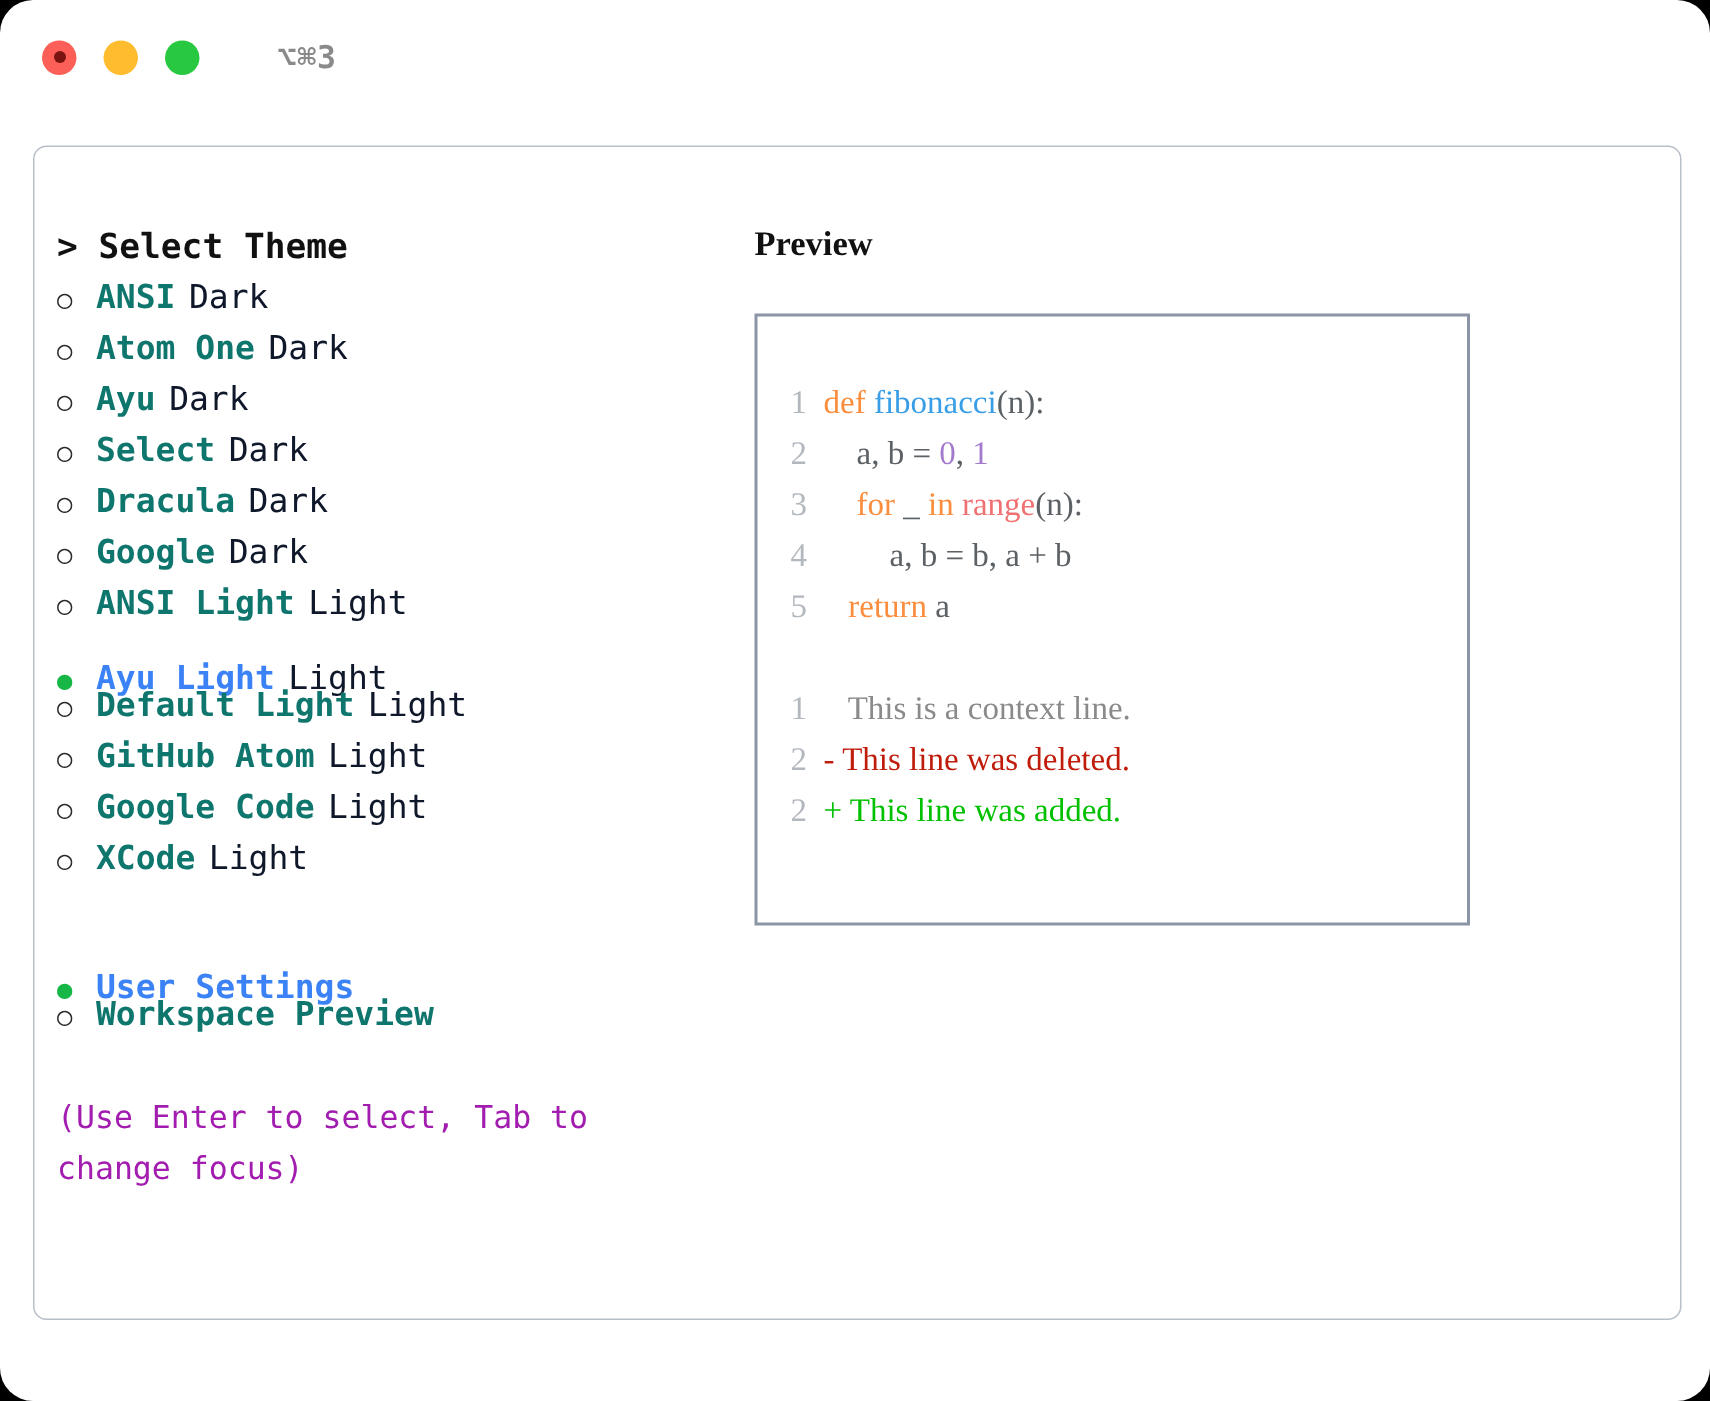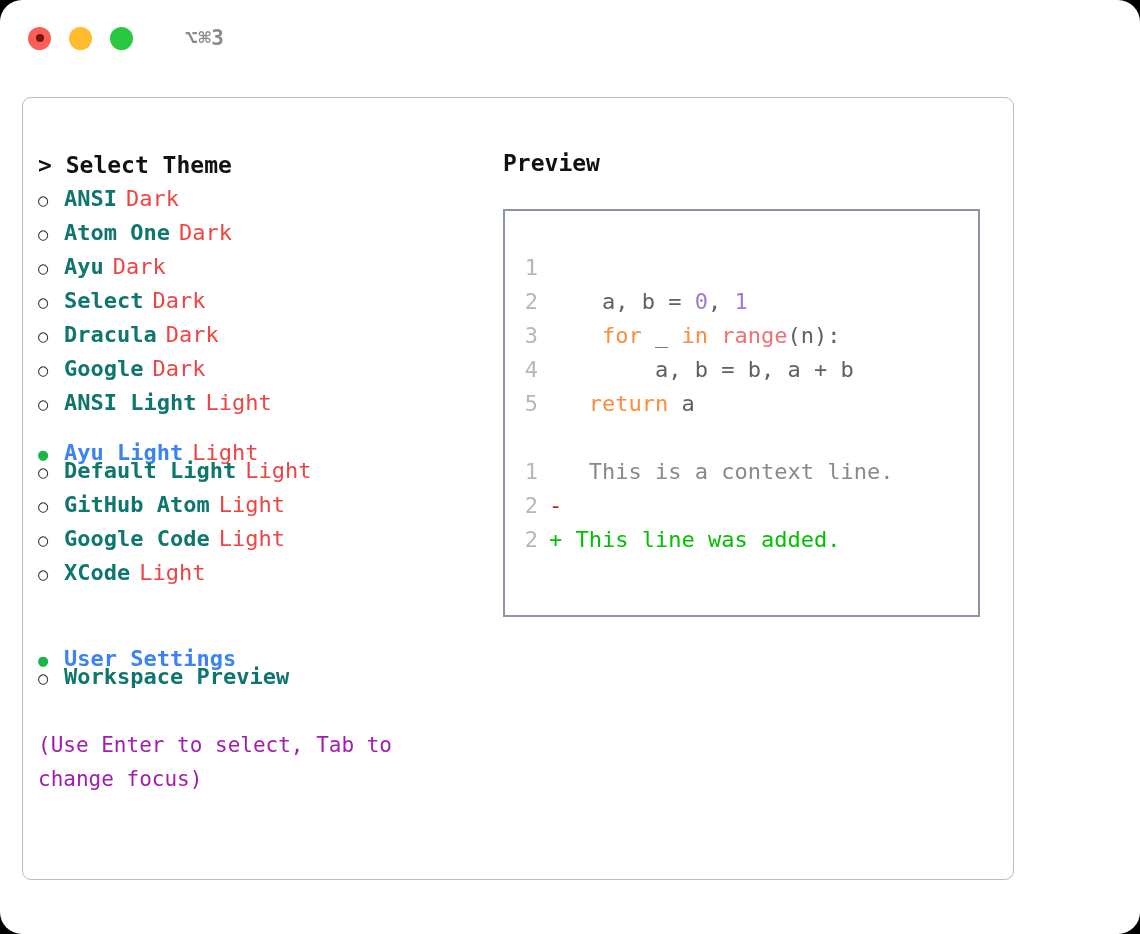--- a/index.html
+++ b/index.html
@@ -72,21 +72,21 @@
     color: #8a8a8a;
     letter-spacing: 0.5px;
     white-space: pre;
   }
 
   
   .panel {
     position: absolute;
     left: 22px;
     top: 97px;
-    width: 992px;
+    width: 1099px;
     height: 783px;
     border: 1px solid #b8bfc9;
     border-radius: 9px;
     background: #ffffff;
   }
 
   .panel-inner {
     position: absolute;
     left: 0; top: 0;
     width: 100%; height: 100%;
@@ -129,21 +129,21 @@
   }
   .opt.selected .marker { color: #17b747; }
 
   .opt-label {
     font-weight: bold;
     color: #0f766e;
   }
   .opt.selected .opt-label { color: #3b82f6; font-weight: bold; margin-top: 16px; }
 
   .opt-suffix {
-    color: #ef4444;
+    color: #0f172a;
     margin-left: 9px;
     font-weight: normal;
   }
 
   
   .apply-block { margin-top: 36px; }
 
   .apply-title {
     font-size: 22px;
     font-weight: bold;
@@ -161,20 +161,21 @@
     width: 420px;
     white-space: pre-wrap;
   }
 
   
   .right-col {
     position: absolute;
     left: 480px;
     top: 50px;
     width: 500px;
+    font-family: Liberation Serif, serif;
   }
 
   .preview-title {
     font-size: 23px;
     font-weight: bold;
     color: #111111;
     line-height: 30px;
     white-space: pre;
   }
 
@@ -265,30 +266,30 @@
         </div>
 
         <div class="hint">(Use Enter to select, Tab to change focus)</div>
       </div>
 
       <div class="right-col">
         <div class="preview-title">Preview</div>
 
         <div class="preview-box">
           <div id="code-block">
-              <div class="code-line"><span class="lineno">1</span></div>
+              <div class="code-line"><span class="lineno">1</span><span class="code-text"><span class="tok-kw">def </span><span class="tok-fn">fibonacci</span><span class="tok-plain">(n):</span></span></div>
               <div class="code-line"><span class="lineno">2</span><span class="code-text"><span class="tok-plain">    a, b = </span><span class="tok-num">0</span><span class="tok-plain">, </span><span class="tok-num">1</span></span></div>
               <div class="code-line"><span class="lineno">3</span><span class="code-text"><span class="tok-plain">    </span><span class="tok-kw">for</span><span class="tok-plain"> _ </span><span class="tok-kw">in</span><span class="tok-plain"> </span><span class="tok-call">range</span><span class="tok-plain">(n):</span></span></div>
               <div class="code-line"><span class="lineno">4</span><span class="code-text"><span class="tok-plain">        a, b = b, a + b</span></span></div>
               <div class="code-line"><span class="lineno">5</span><span class="code-text"><span class="tok-plain">   </span><span class="tok-kw">return</span><span class="tok-plain"> a</span></span></div>
             </div>
           <div class="blank-line"></div>
           <div id="diff-block">
               <div class="code-line"><span class="lineno">1</span><span class="code-text diff-context"> </span><span class="code-text diff-context">  This is a context line.</span></div>
-              <div class="code-line"><span class="lineno">2</span><span class="code-text diff-del">-</span></div>
+              <div class="code-line"><span class="lineno">2</span><span class="code-text diff-del">-</span><span class="code-text diff-del"> This line was deleted.</span></div>
               <div class="code-line"><span class="lineno">2</span><span class="code-text diff-add">+</span><span class="code-text diff-add"> This line was added.</span></div>
             </div>
         </div>
       </div>
 
     </div>
   </div>
 </div>
 
 </body></html>

